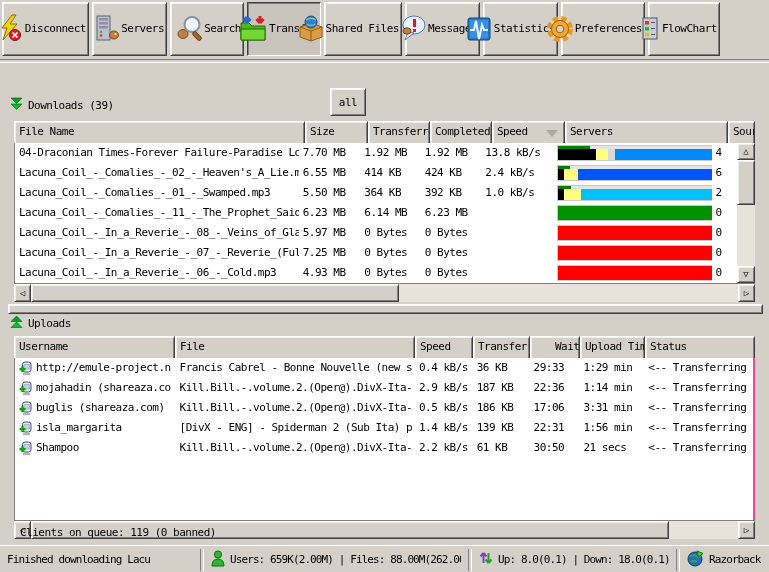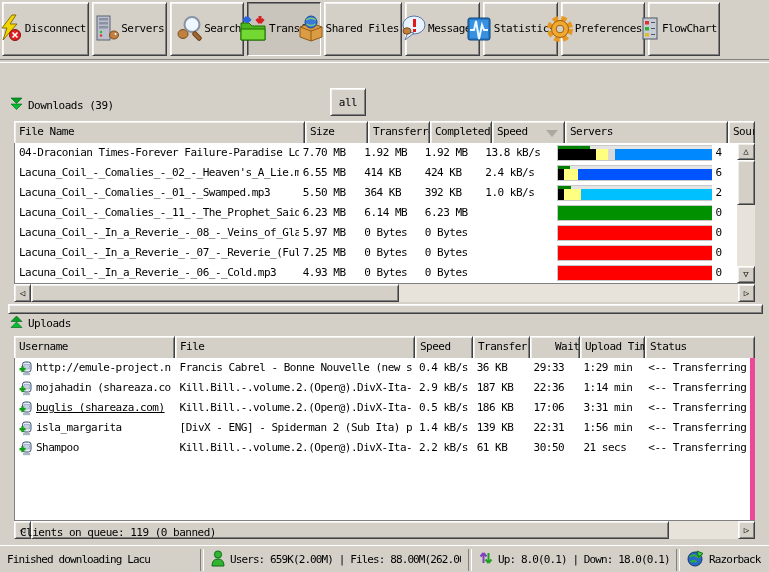--- a/index.html
+++ b/index.html
@@ -347,21 +347,21 @@
 <div class="tbl" style="top:336px;" id="ul-table">
   <div class="tbl-head" id="ul-head">
       <div class="th" style="width: 161px;">Username</div>
       <div class="th" style="width: 240px;">File</div>
       <div class="th" style="width: 58px;">Speed</div>
       <div class="th" style="width: 57px;">Transferred</div>
       <div class="th" style="width: 50px; padding-left: 24px;">Waited</div>
       <div class="th" style="width: 65px;">Upload Time</div>
       <div class="th" style="width: 110px;">Status</div>
     </div>
-  <div class="tbody" style="height:162px;width:741px;border-right:5px solid #ec4899;">
+  <div class="tbody" style="height:162px;width:741px;border-right:2px solid #ec4899;">
     <div class="rows" id="ul-rows" style="width:739px;height:162px;">
         <div class="trow">
           <div class="td" style="width: 161px; display: flex; align-items: center; gap: 4px;">
             <span style="display: inline-flex;">
               <svg width="13" height="15" viewBox="0 0 13 15">
                 <rect x="3.5" y="1" width="8.5" height="10" rx="2.5" fill="#e8ecf4" stroke="#3e506e"></rect>
                 <rect x="5" y="3.5" width="5.5" height="4.5" fill="#c4d0e4" stroke="#8ea0bc" stroke-width="0.6"></rect>
                 <rect x="0.5" y="7" width="6" height="2.4" fill="#12a012"></rect>
                 <rect x="2.3" y="5.2" width="2.4" height="6" fill="#12a012"></rect>
                 <rect x="4" y="12" width="7" height="2.2" fill="#aab4c4"></rect>
@@ -400,21 +400,21 @@
           <div class="td" style="width: 161px; display: flex; align-items: center; gap: 4px;">
             <span style="display: inline-flex;">
               <svg width="13" height="15" viewBox="0 0 13 15">
                 <rect x="3.5" y="1" width="8.5" height="10" rx="2.5" fill="#e8ecf4" stroke="#3e506e"></rect>
                 <rect x="5" y="3.5" width="5.5" height="4.5" fill="#c4d0e4" stroke="#8ea0bc" stroke-width="0.6"></rect>
                 <rect x="0.5" y="7" width="6" height="2.4" fill="#12a012"></rect>
                 <rect x="2.3" y="5.2" width="2.4" height="6" fill="#12a012"></rect>
                 <rect x="4" y="12" width="7" height="2.2" fill="#aab4c4"></rect>
               </svg>
             </span>
-            <span style="overflow: hidden; white-space: nowrap; text-decoration: underline;">buglis (shareaza.com)</span>
+            <span style="overflow: hidden; white-space: nowrap;">buglis (shareaza.com)</span>
           </div>
           <div class="td" style="width: 240px;">Kill.Bill.-.volume.2.(Oper@).DivX-Ita-</div>
           <div class="td" style="width: 58px;">0.5 kB/s</div>
           <div class="td" style="width: 57px;">186 KB</div>
           <div class="td" style="width: 50px;">17:06</div>
           <div class="td" style="width: 65px;">3:31 min</div>
           <div class="td" style="width: 110px;">&lt;-- Transferring</div>
         </div>
         <div class="trow">
           <div class="td" style="width: 161px; display: flex; align-items: center; gap: 4px;">

